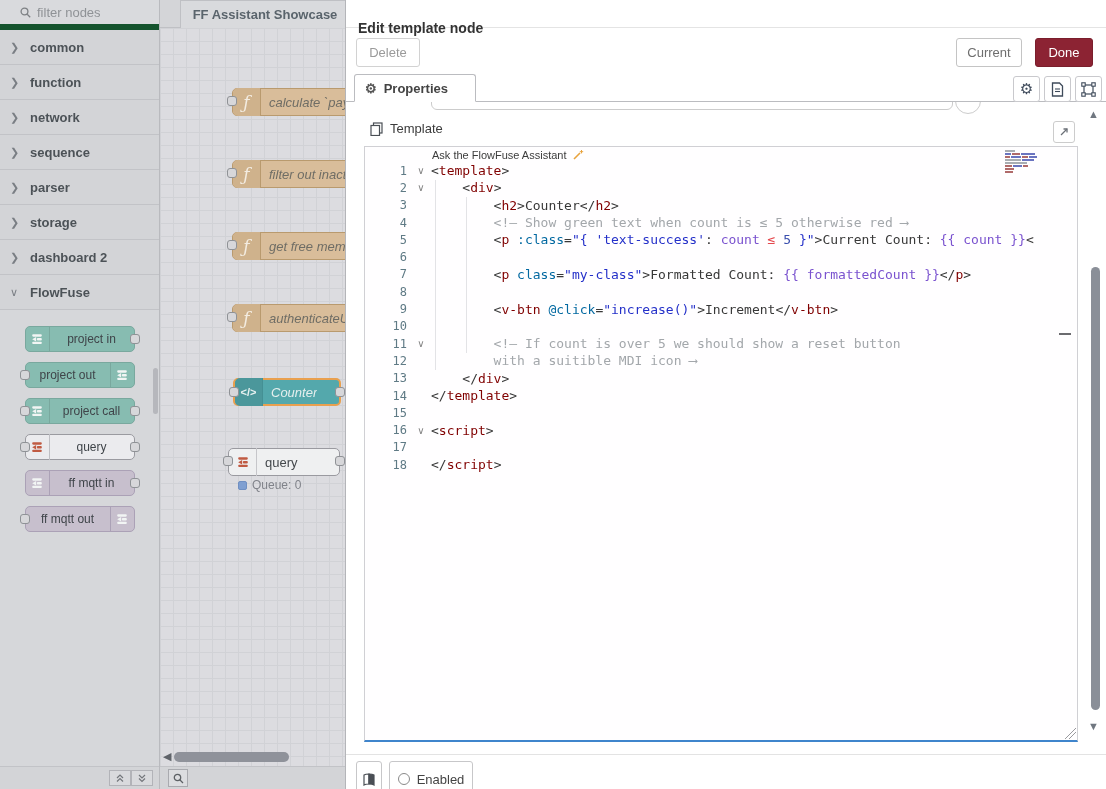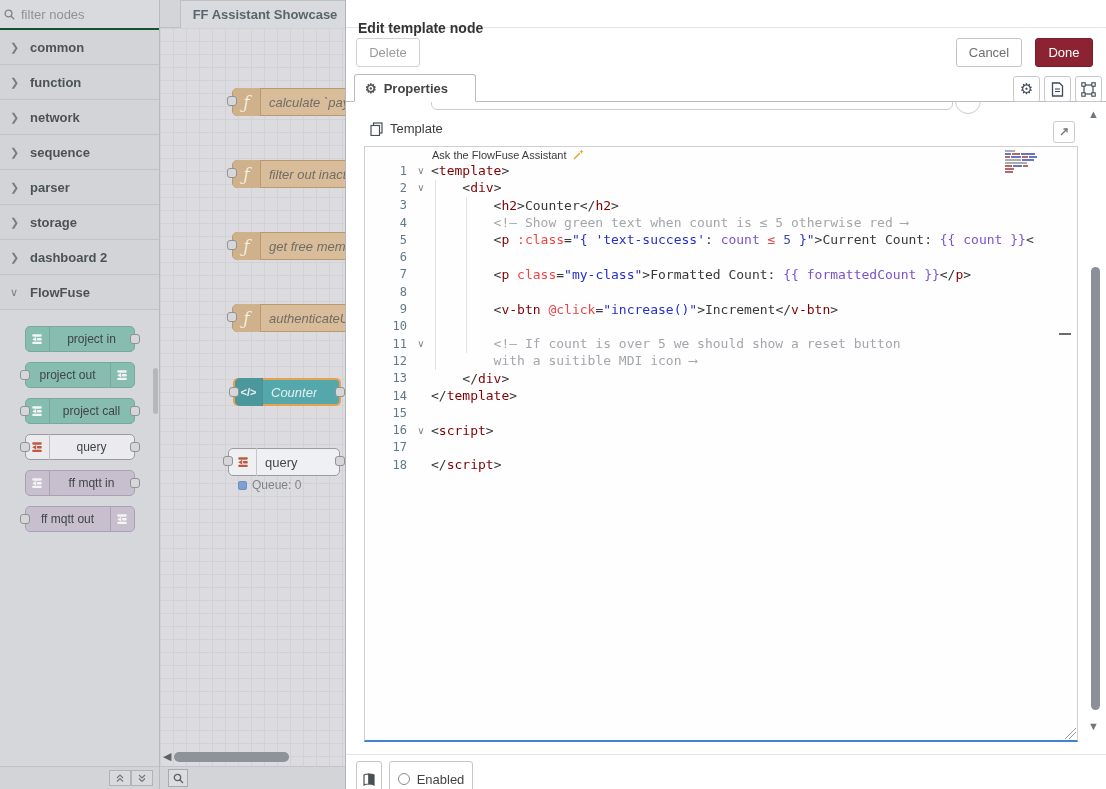--- a/index.html
+++ b/index.html
@@ -3,22 +3,22 @@
 <meta charset="utf-8">
 <style>
   * { margin:0; padding:0; box-sizing:border-box; }
   html,body { width:1106px; height:789px; overflow:hidden; background:#fff;
               font-family:"Liberation Sans", sans-serif; }
   .app { position:relative; width:1106px; height:789px; }
 
   
   .palette { position:absolute; left:0; top:0; width:160px; height:789px;
              background:#d6d7da; border-right:1px solid #b9babe; }
-  .palette-search { height:30px; background:#d9dadd; border-bottom:2px solid #14532d;
-                    display:flex; align-items:center; padding:0 4px; gap:6px; }
+  .palette-search { height:30px; background:#d9dadd; border-bottom:6px solid #14532d;
+                    display:flex; align-items:center; padding:0 20px; gap:6px; }
   .palette-search span.ph { color:#8f9296; font-size:13px; }
   .pal-cat { height:35px; background:#d3d4d7; border-bottom:1px solid #c2c3c7;
              display:flex; align-items:center; padding-left:10px; gap:10px;
              color:#4c5257; font-size:13px; font-weight:bold; cursor:pointer; }
   .pal-cat .chev { color:#7a7e84; font-size:11px; width:10px; font-weight:normal; }
   .pal-nodes { padding-top:16px; }
   .pal-node { position:relative; width:110px; height:26px; margin:0 auto 10px auto;
               border-radius:5px; font-size:12px; color:#3f4449;
               display:flex; align-items:center; cursor:grab; }
   .pal-node .lbl { flex:1; text-align:center; overflow:hidden; white-space:nowrap; }
@@ -120,21 +120,21 @@
             background:#fffeff; border:1px solid #d0d0d4; border-bottom:2px solid #3f85cc; }
   .ed-hint { position:absolute; left:67px; top:2px; font-size:11px; color:#3c3c3c;
              display:flex; gap:5px; align-items:center; }
   .code-lines { position:absolute; left:0; top:15px; width:100%; }
   .cl { display:flex; height:17.3px; align-items:center; }
   .cl .ln { width:46px; text-align:right; padding-right:4px; color:#5f7a85;
             font:12px "DejaVu Sans Mono",monospace; }
   .cl .fold { width:20px; text-align:center; color:#848484; font-size:10px; }
   .cl pre { font:13px "DejaVu Sans Mono",monospace; white-space:pre; color:#383838; }
   .tk-d{color:#383838} .tk-t{color:#383838} .tk-tag{color:#800000}
-  .tk-attr{color:#ef4444} .tk-str{color:#2430c9} .tk-var{color:#7a52cf}
+  .tk-attr{color:#0369a1} .tk-str{color:#2430c9} .tk-var{color:#7a52cf}
   .tk-op{color:#e5484d} .tk-num{color:#3a4fae} .tk-c{color:#a3a7ab}
   .guide { position:absolute; width:1px; background:#e3e3e6; }
   .minimap { position:absolute; right:20px; top:3px; width:52px; }
   .minimap .mrow { height:2px; margin-bottom:1px; display:flex; gap:1px; }
   .mseg-r{background:#b06a6a} .mseg-b{background:#6a74c0} .mseg-g{background:#a9adb2}
   .ov-dash { position:absolute; left:694px; top:186px; width:12px; height:2px; background:#6b6b6f; }
   .grip { position:absolute; right:1px; bottom:1px; width:13px; height:13px;
           background:linear-gradient(135deg, transparent 50%, transparent 54%, #9a9a9e 54%,
                      #9a9a9e 58%, transparent 58%, transparent 72%, #9a9a9e 72%,
                      #9a9a9e 76%, transparent 76%); cursor:nwse-resize; }
@@ -362,21 +362,21 @@
       </div>
     </div>
   </div>
 
   <div class="dialog">
     <div class="dlg-header">
       <div class="dlg-title">Edit template node</div>
     </div>
 
     <div class="btn delete">Delete</div>
-    <div class="btn cancel">Cancel</div>
+    <div class="btn cancel">Current</div>
     <div class="btn done">Done</div>
 
     <div class="sliver-input"></div>
     <div class="sliver-circle"></div>
 
     <div class="dlg-tabbar">
       <div class="dlg-tab">
         <span style="font-size:13px; color:#555;">⚙</span>
         <span>Properties</span>
       </div>

